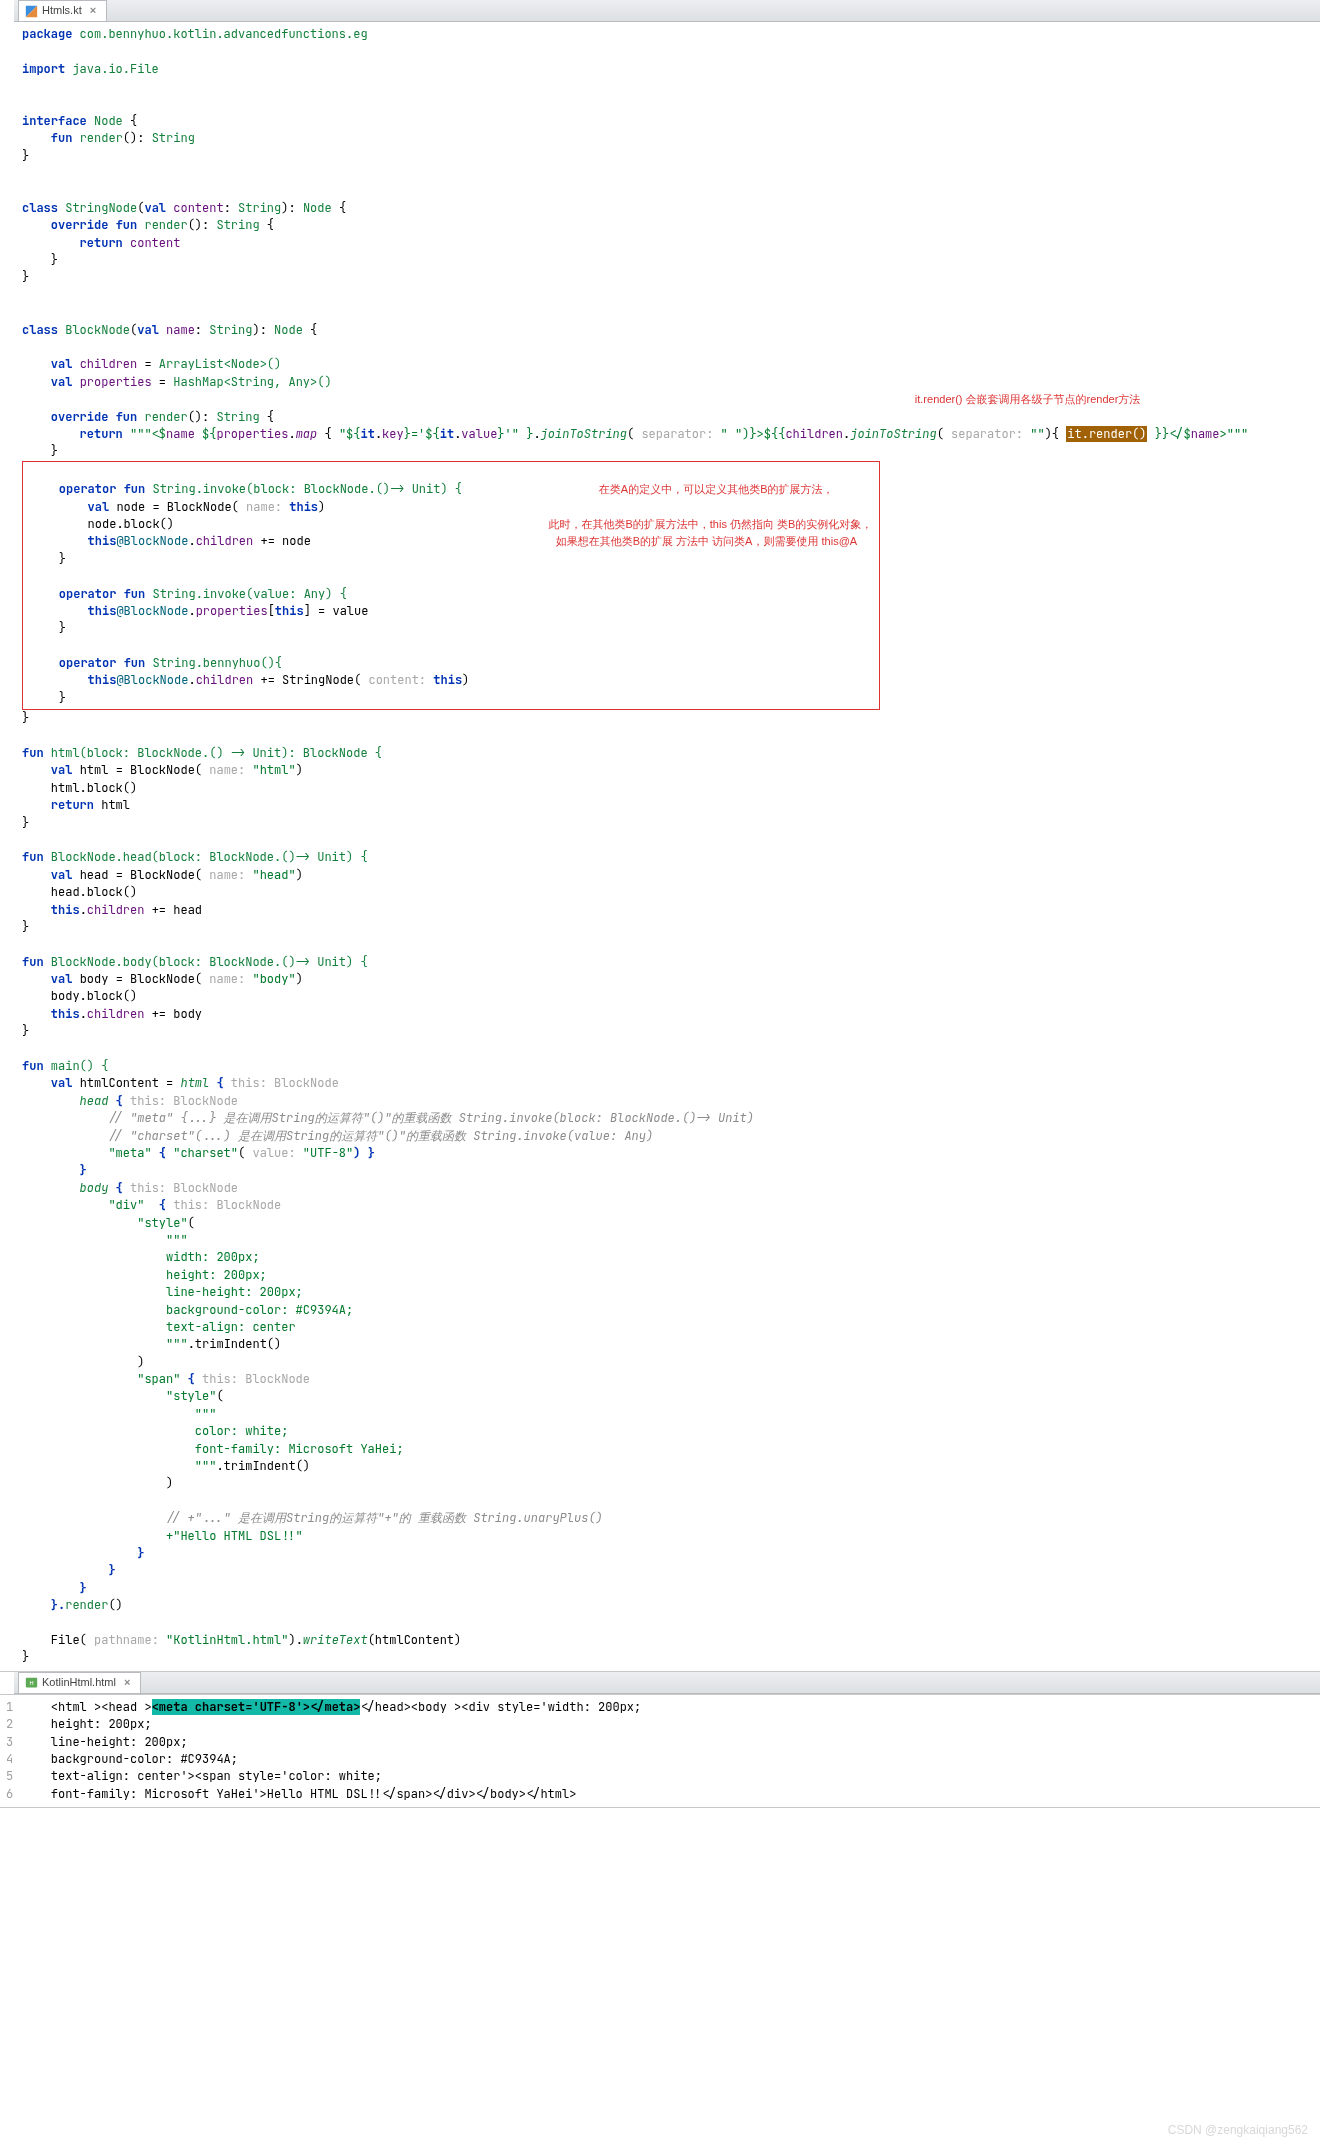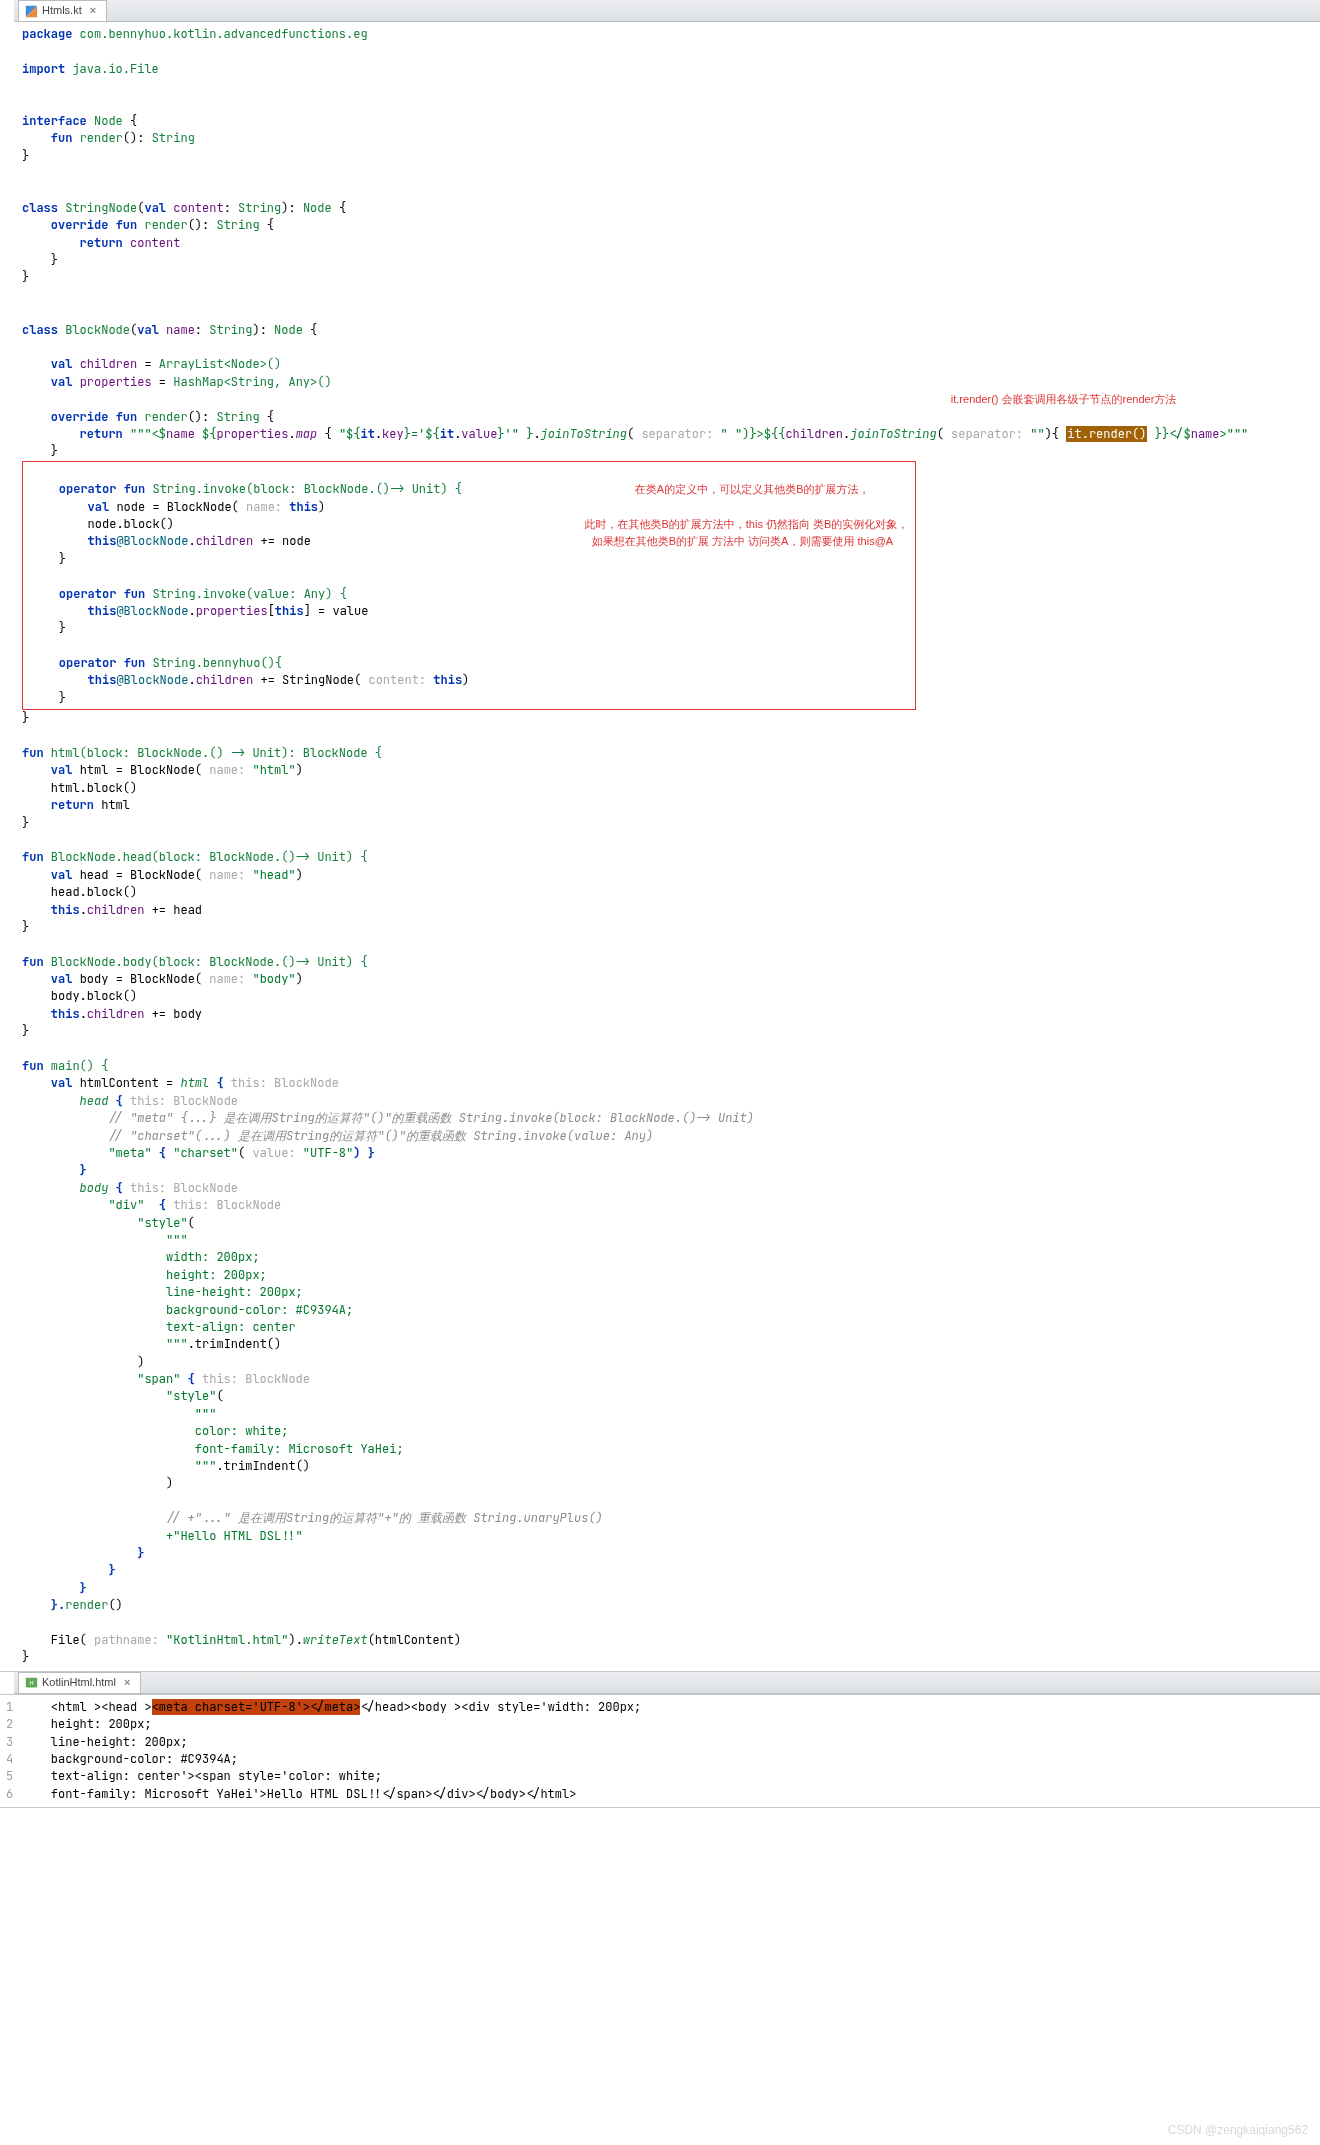--- a/index.html
+++ b/index.html
@@ -12,26 +12,26 @@
 .editor pre { margin:0; font-family:inherit; font-size:12px; white-space:pre; }
 .kw { color:#0033b3; font-weight:bold; }
 .str { color:#00792b; }
 .com { color:#8c8c8c; font-style:italic; }
 .prop { color:#660e7a; }
 .hint { color:#a8a8a8; font-style:normal; }
 .qual { color:#00627a; }
 .fn { color:#15803d; }
 .hl { background:#a16207; color:#fff; padding:0 1px; }
 .boxed { border:1px solid #d33; padding:2px 7px; display:inline-block; }
-.note { color:#d33; font-family:"Microsoft YaHei",sans-serif; font-size:11px;margin-left:36px; }
+.note { color:#d33; font-family:"Microsoft YaHei",sans-serif; font-size:11px; }
 .editor2 { border-top:1px solid #c8c8c8; }
 .gut { position:absolute; left:6px; top:4px; color:#a0a0a0; text-align:right; font-size:12px; }
 .watermark { position:fixed; right:12px; bottom:6px; font-family:sans-serif; font-size:12px; color:#d8d8d8; }
 .htmlcode { font-family:inherit; }
-.hlmeta { background:#c2410c; }
+.hlmeta { background:#14b8a6;font-weight:bold; }
 </style>
 </head>
 <body>
 
 <div class="tabbar">
   <div class="tab">
     <svg class="icon" viewBox="0 0 16 16">
         <polygon points="1,1 15,1 1,15" fill="#3c8fde"></polygon>
         <polygon points="15,1 1,15 15,15" fill="#e68a3c"></polygon>
       </svg>

